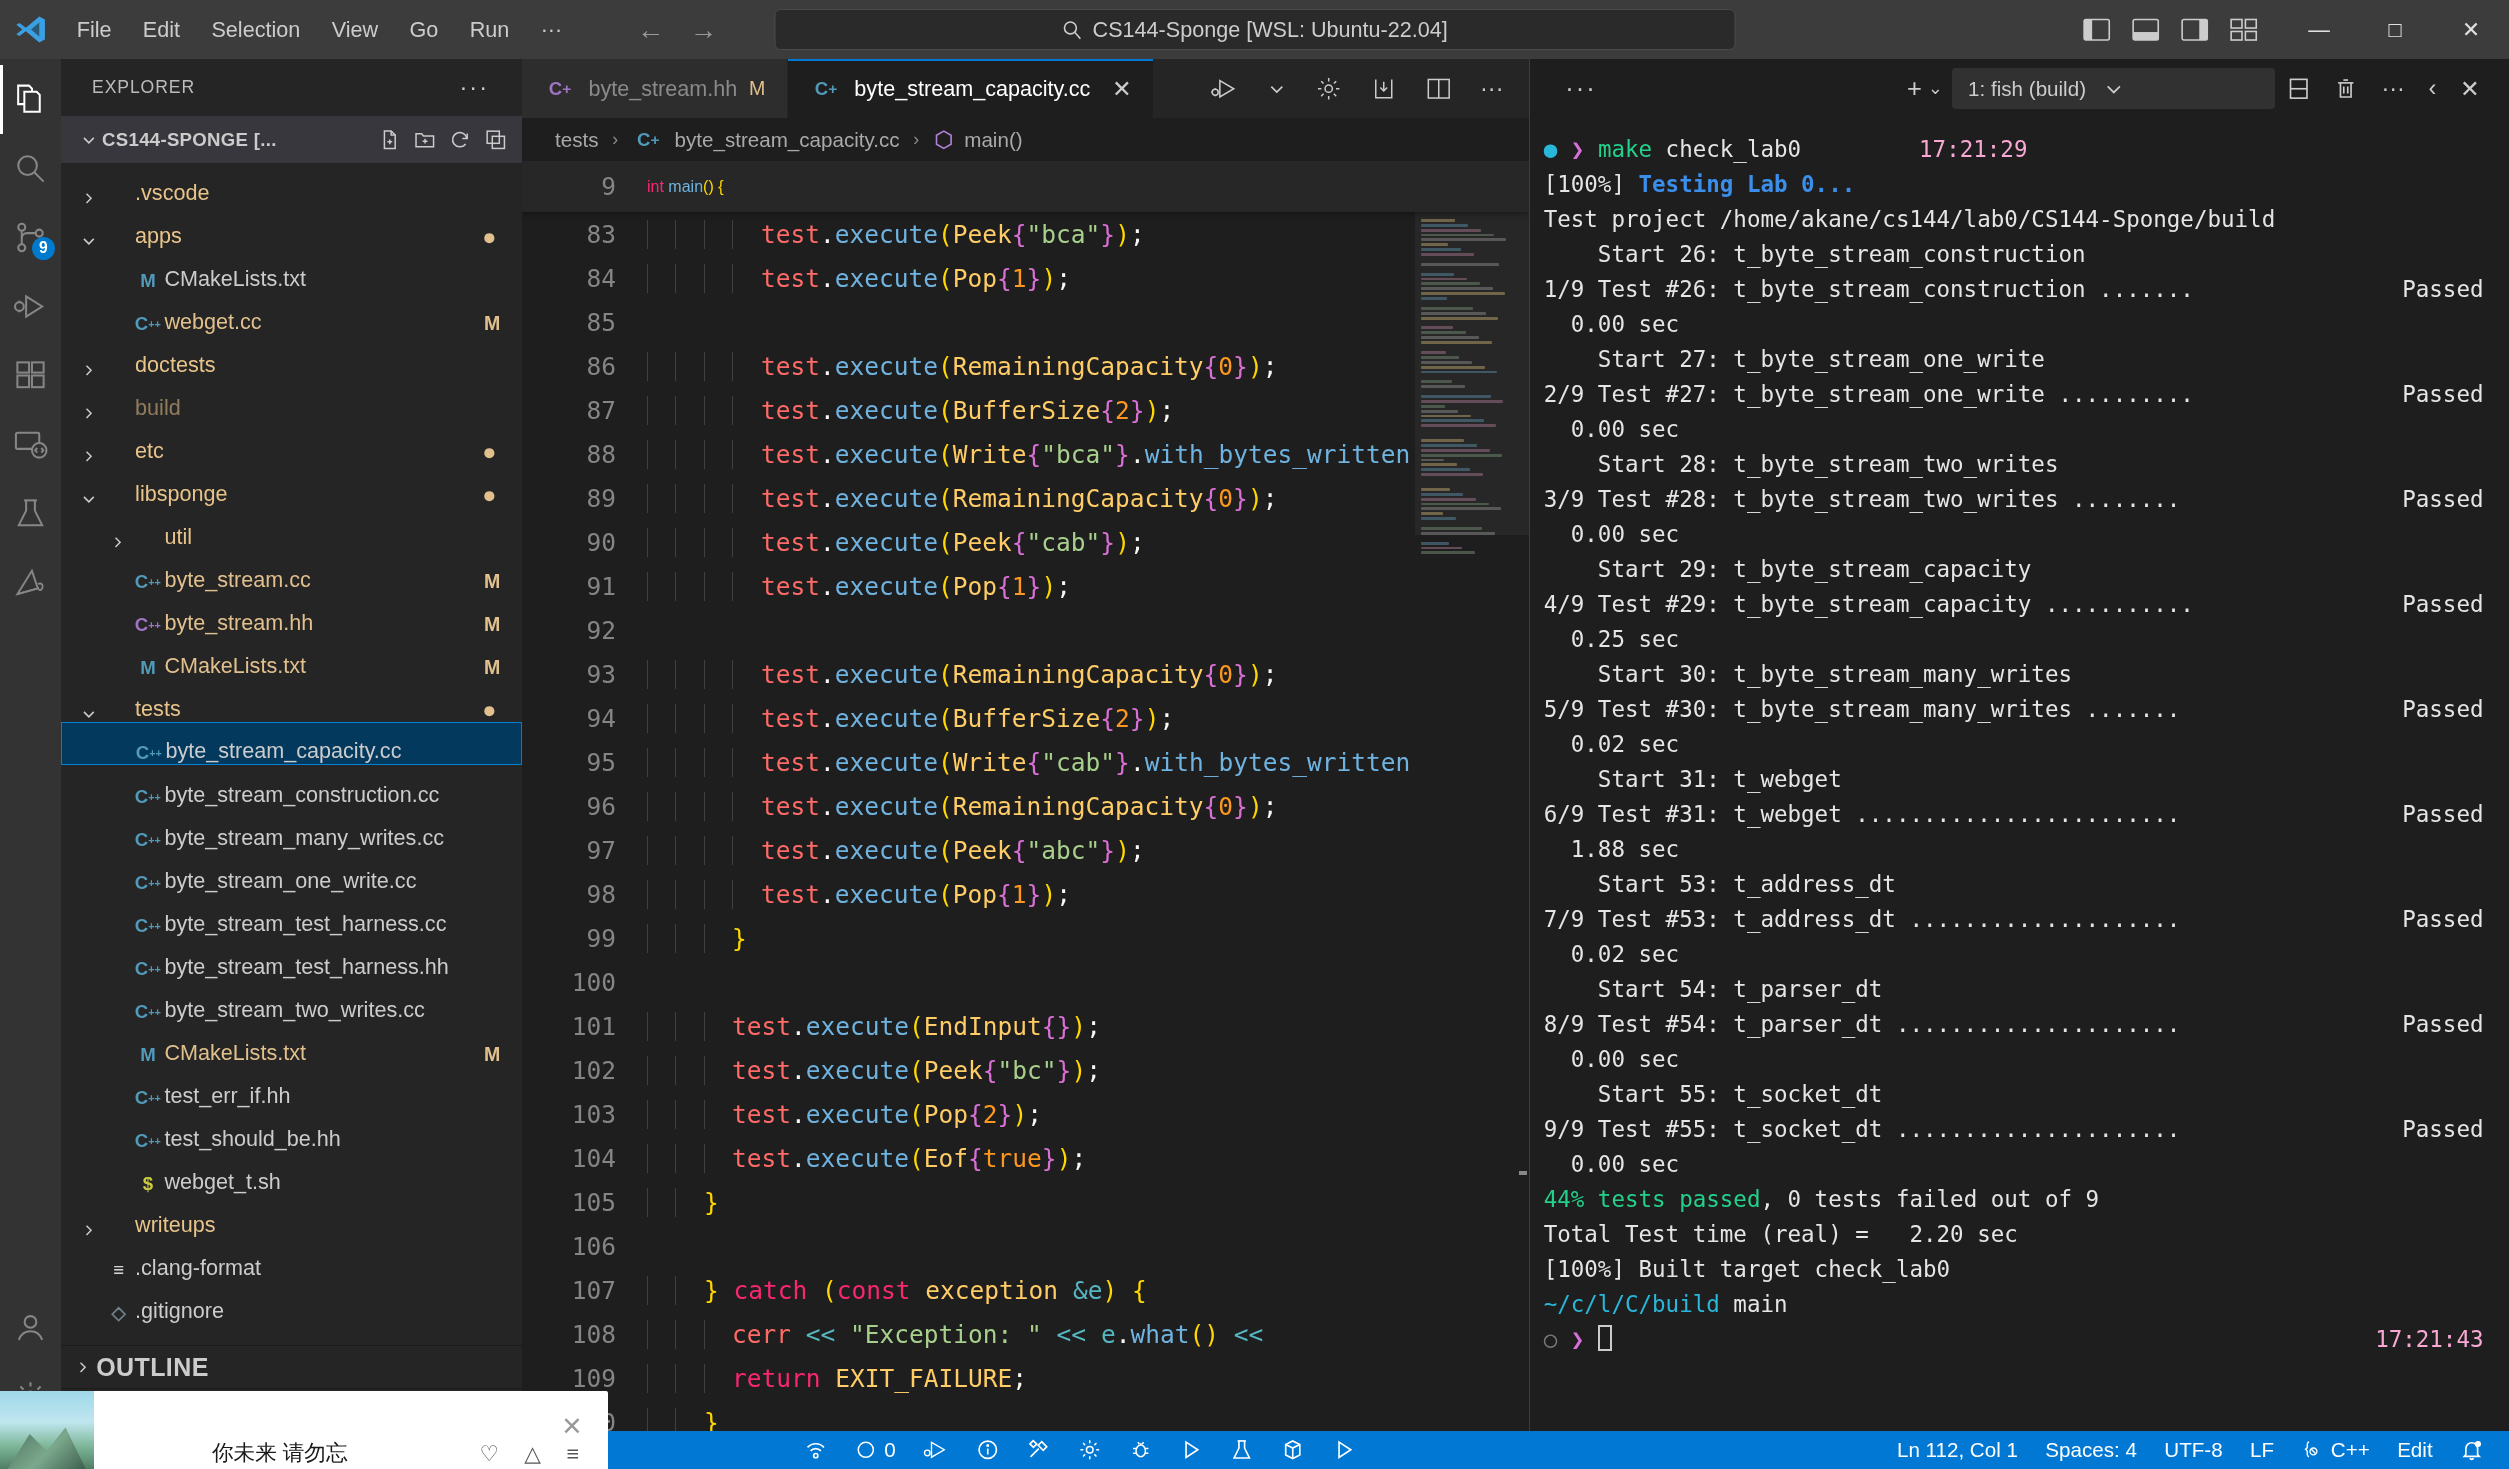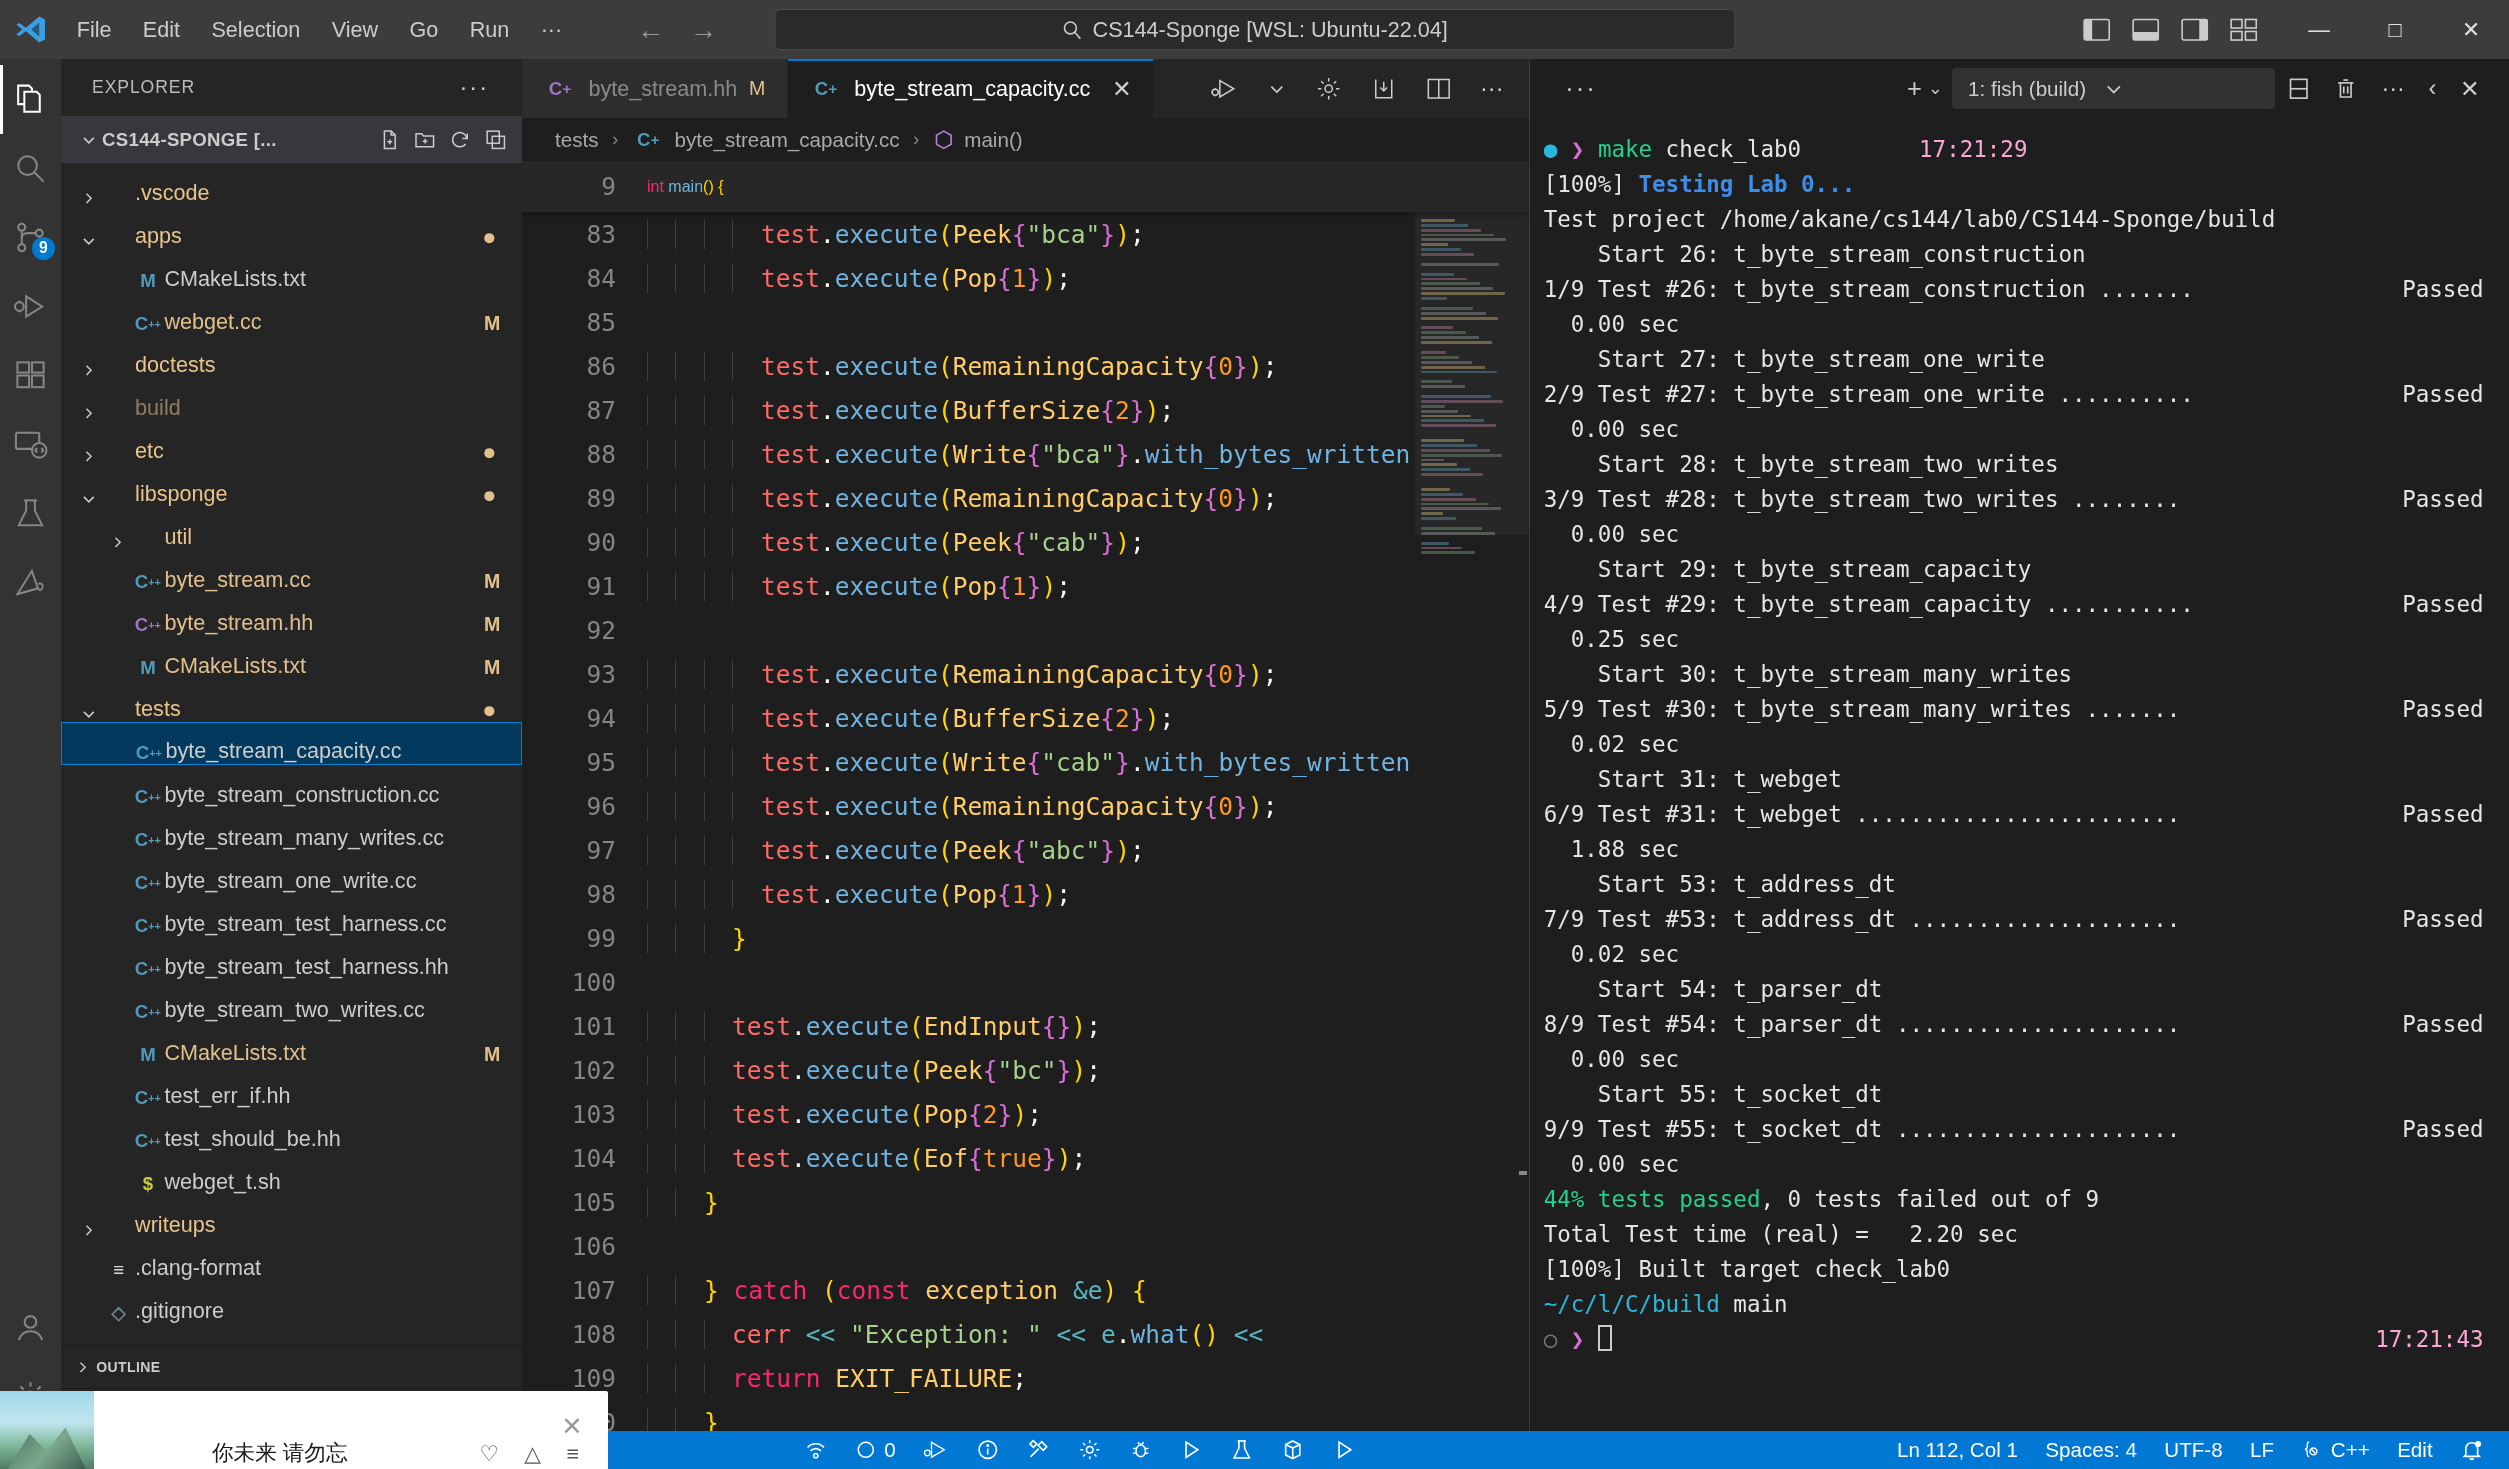--- a/index.html
+++ b/index.html
@@ -84,21 +84,21 @@
   .ficon.sh   { color:#cbcb41; }
   .ficon.cfg  { color:#d4d7d6; }
   .ficon.git  { color:#6d8086; }
   .rowlabel { overflow:hidden; text-overflow:clip; }
   .folder-name { color:#e8c48a; }
   .file-name { color:#cccccc; }
   .mod-mark { margin-left:auto; padding-right: 21.6px; color:#e2c08d; font-size: 19.6px; font-weight:600; }
   .dot-mark { margin-left:auto; padding-right: 25.5px; color:#e2c08d; font-size: 23.5px; line-height:1; }
   .sb-section {
     height: 43px; display:flex; align-items:center; background:#252526;
-    font-size: 14px; font-weight:bold; color:#cccccc; padding-left: 7.8px; letter-spacing:0.4px;
+    font-size: 25px; font-weight:bold; color:#cccccc; padding-left: 7.8px; letter-spacing:0.4px;
     border-top:1px solid #1b1b1b;
   }
 
   
   .editorarea { flex:1 1 auto; display:flex; min-width:0; background:#1e1e1e; }
   .editorstack { flex:1 1 auto; display:flex; flex-direction:column; min-width:0; }
   .tabsbar { height: 59px; background:#252526; display:flex; align-items:stretch; position:relative; }
   .tab {
     display:flex; align-items:center; gap:11.8px; padding: 0 21.6px; font-size: 21.6px;
     color:#8a8a8a; background:#2d2d2d; border-right:1px solid #252526; position:relative;

